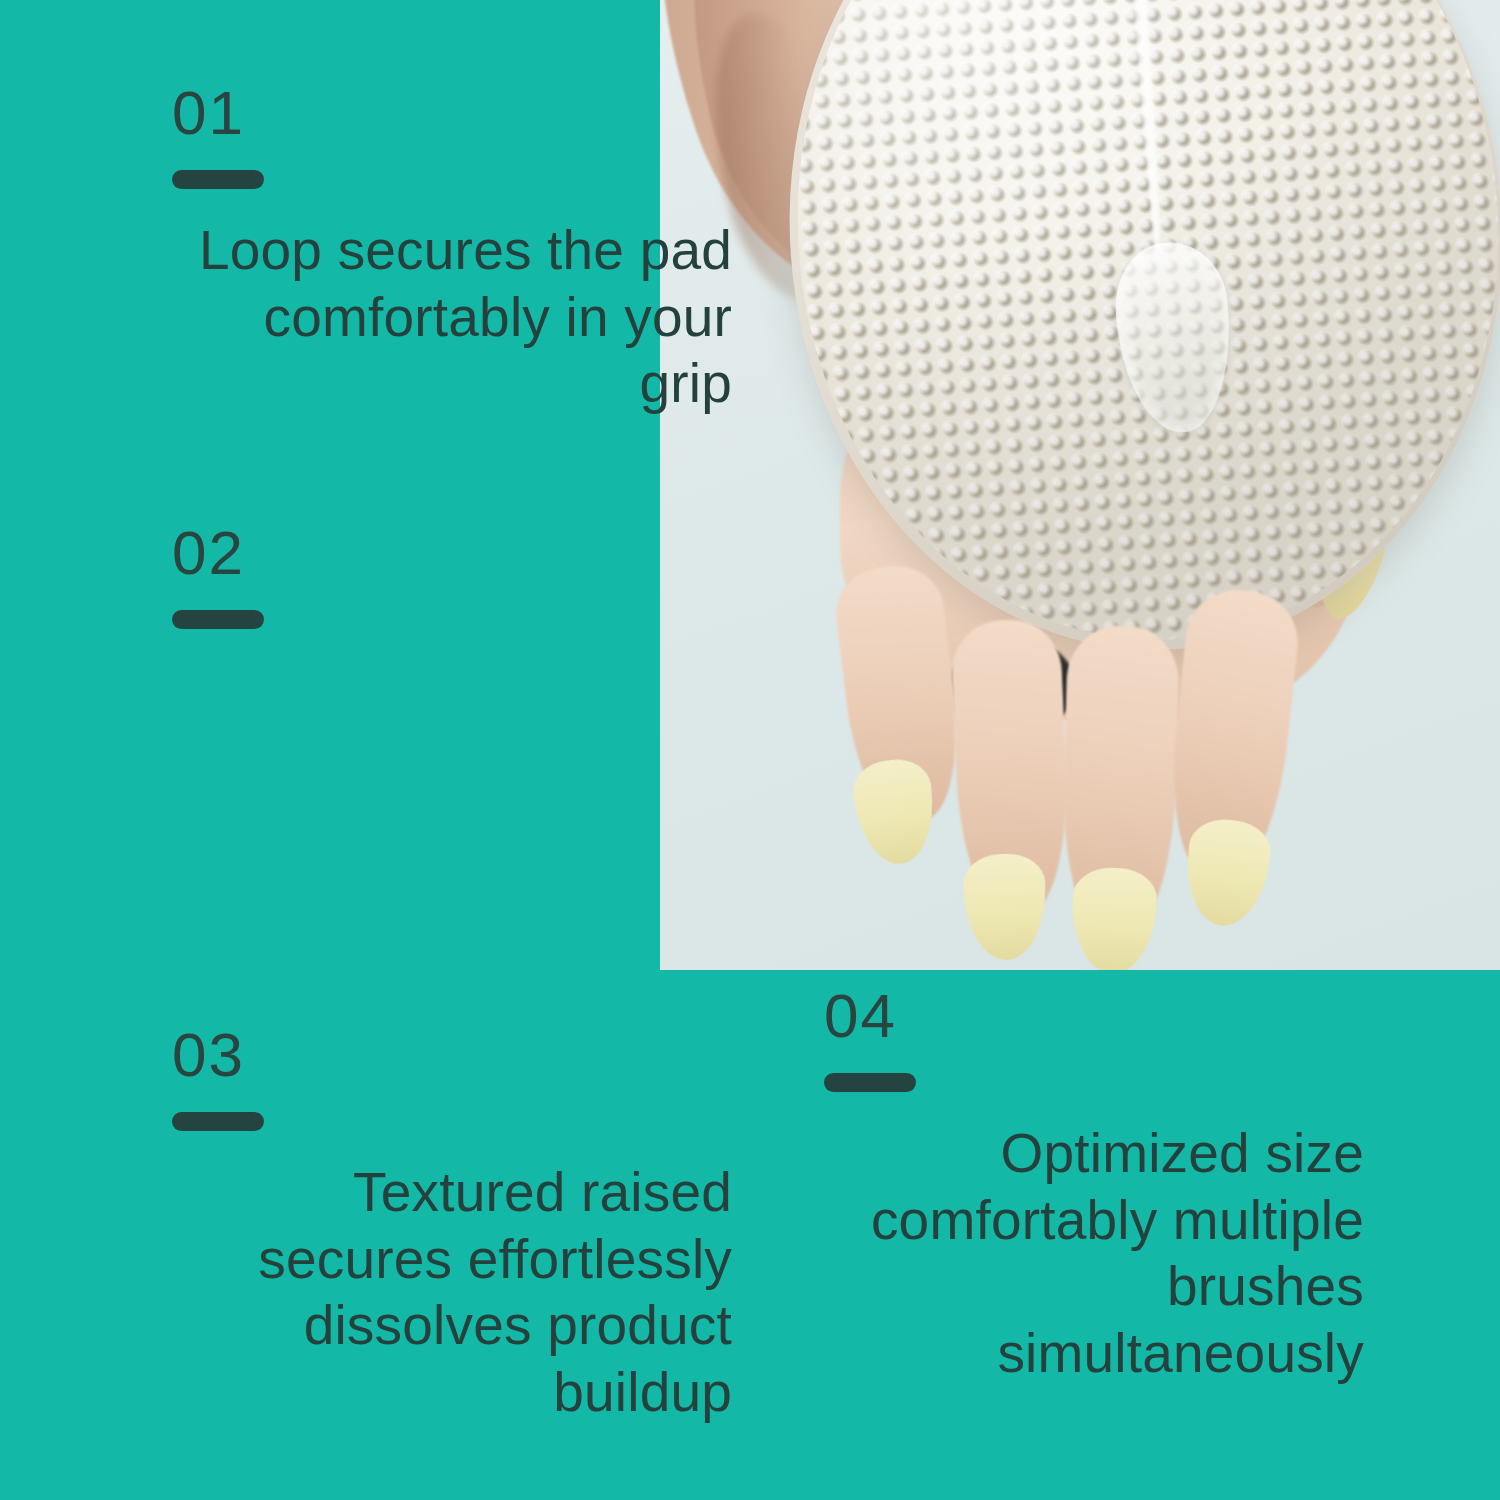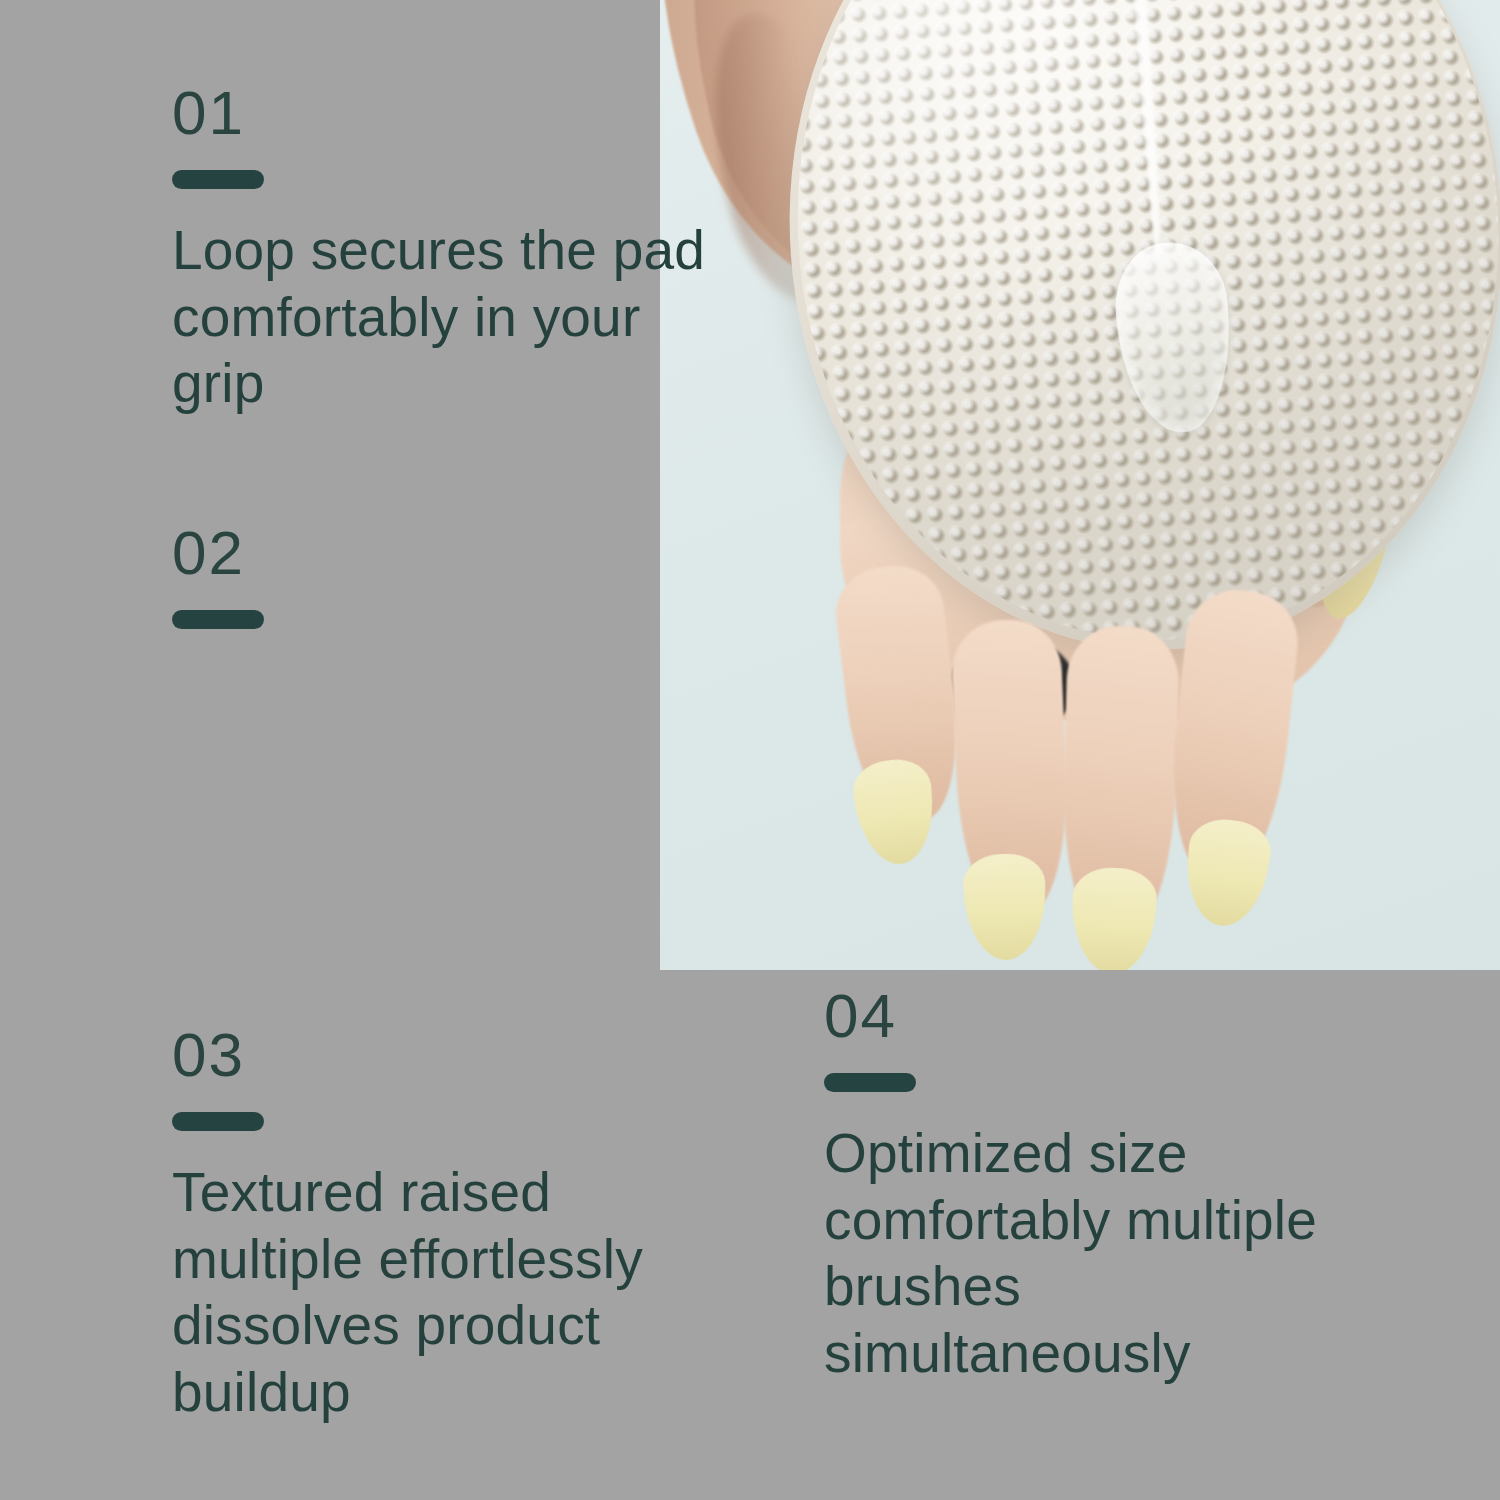--- a/index.html
+++ b/index.html
@@ -8,21 +8,21 @@
   html, body {
     width:1500px; height:1500px;
     overflow:hidden;
     background:#d9e5e4;
     font-family:"Liberation Sans", sans-serif;
   }
 
   .infographic {
     position:relative;
     width:1500px; height:1500px;
-    background:#a3a3a3;
+    background:#14b8a6;
   }
 
   
   .photo {
     position:absolute;
     left:660px; top:-30px;
     width:840px; height:1000px;
     overflow:hidden;
   }
   .photo-bg {
@@ -192,20 +192,21 @@
     background:#254340;
     margin-top:26px;
   }
   .feature .body {
     margin-top:28px;
     font-size:55px;
     font-weight:400;
     line-height:1.21;
     color:#25413d;
     letter-spacing:.2px;
+    text-align:right;
   }
 
   .feat-1 { left:172px; top:82px;  width:560px; }
   .feat-2 { left:172px; top:522px; width:520px; }
   .feat-3 { left:172px; top:1024px; width:560px; }
   .feat-4 { left:824px; top:985px; width:540px; }
 </style>
 </head>
 <body>
 
@@ -252,21 +253,21 @@
   </div>
 
   <div class="feature feat-2">
     <div class="num">02</div>
     <div class="rule"></div>
   </div>
 
   <div class="feature feat-3">
     <div class="num">03</div>
     <div class="rule"></div>
-    <div class="body">Textured raised multiple effortlessly dissolves product buildup</div>
+    <div class="body">Textured raised secures effortlessly dissolves product buildup</div>
   </div>
 
   <div class="feature feat-4">
     <div class="num">04</div>
     <div class="rule"></div>
     <div class="body">Optimized size comfortably multiple brushes simultaneously</div>
   </div>
 
 </div>
 

